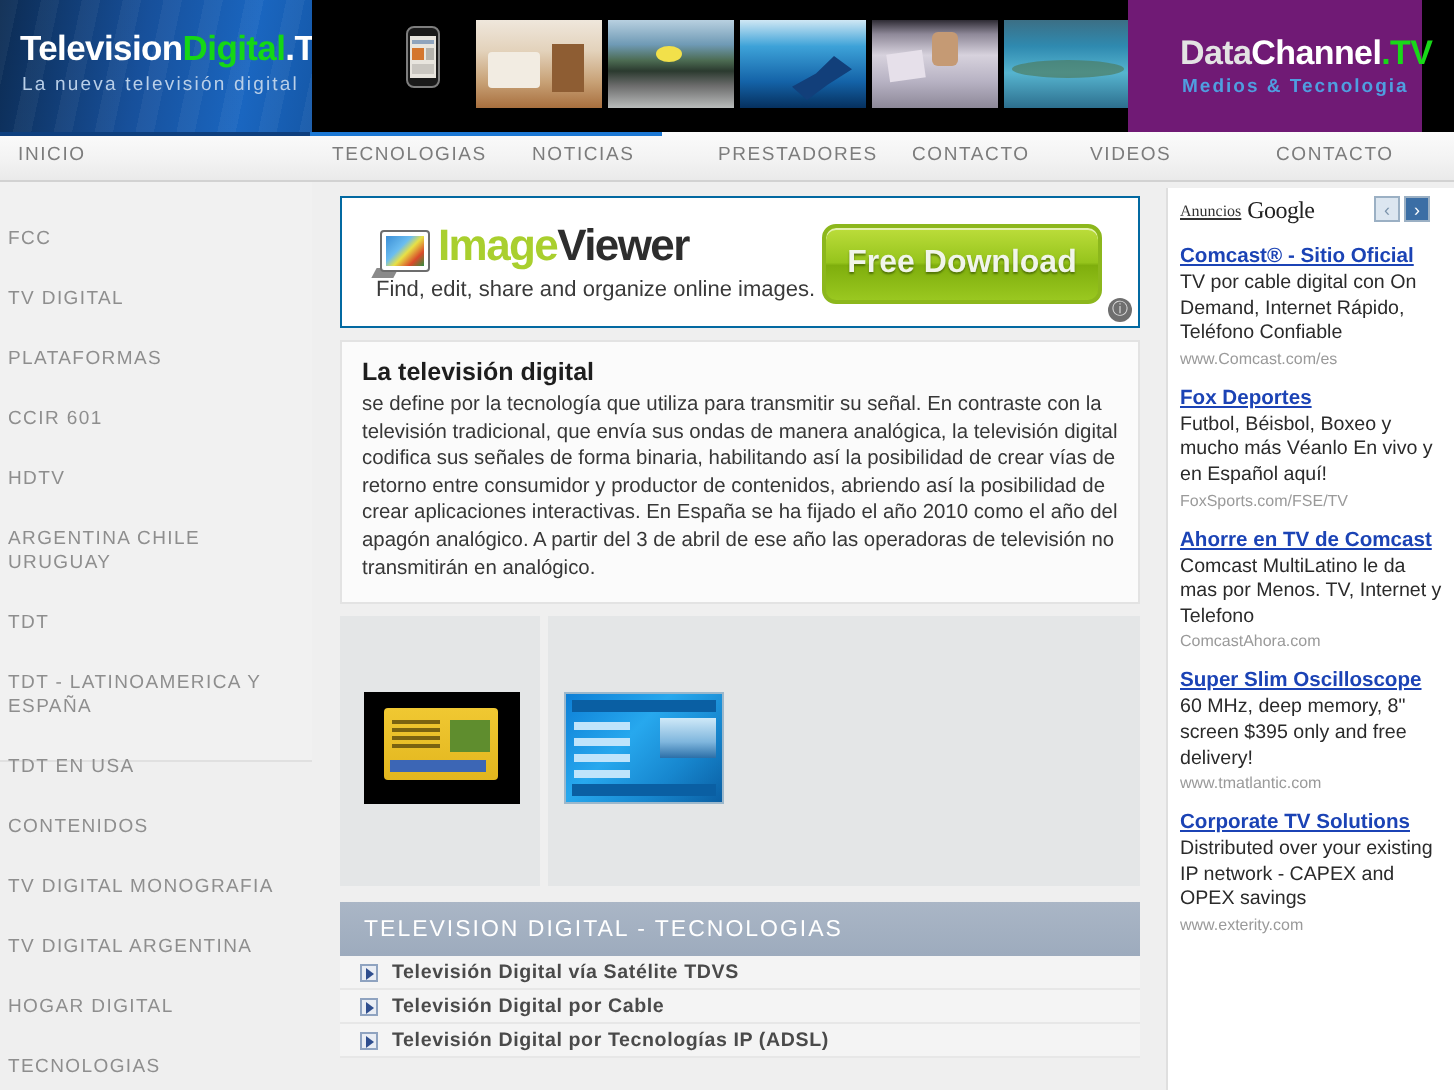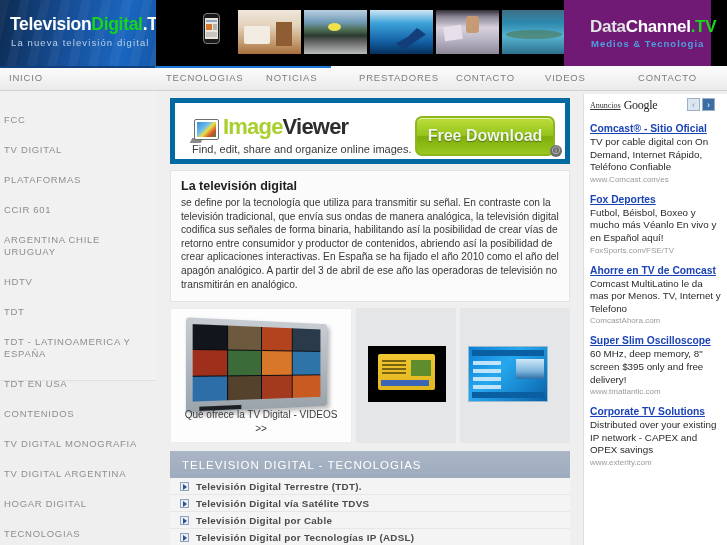--- a/index.html
+++ b/index.html
@@ -88,21 +88,21 @@
   }
   .side-item {
     font-size:9.5px; letter-spacing:0.7px; color:#8e8e8e; padding:3px 5px 3px 4px;
     line-height:12px; cursor:pointer; white-space:normal;margin-top:12px;
   }
 
   .content { position:absolute; left:170px; top:7px; width:400px; }
 
   .ad-banner {
     position:relative; width:400px; height:66px; background:#fff;
-    border:5px solid #0369a1; overflow:hidden;
+    border:1px solid #0369a1; overflow:hidden;
   }
   .iv-icon { position:absolute; left:16px; top:14px; width:30px; height:26px; }
   .iv-icon .frame { position:absolute; left:3px; top:2px; width:25px; height:21px; background:#fff; border:1.5px solid #6d6d6d; border-radius:2px; }
   .iv-icon .pic { position:absolute; left:6px; top:5px; width:19px; height:15px;
     background: linear-gradient(135deg,#3b8ed6 0%,#6bbdf0 38%,#e8e145 55%,#d94a2a 78%,#2f8f3f 100%); }
   .iv-icon .stand { position:absolute; left:0px; top:21px; width:11px; height:5px; background:#8a8a8a; transform: skewX(-28deg); }
   .iv-word { position:absolute; left:48px; top:11px; font-size:22px; font-weight:bold; letter-spacing:-0.8px; white-space:nowrap; }
   .iv-word .im { color:#a9cf2e; }
   .iv-word .vi { color:#2d2d2d; }
   .iv-tag { position:absolute; left:17px; top:40px; font-size:11px; color:#3a3a3a; white-space:nowrap; }
@@ -246,22 +246,22 @@
 
 <div class="page">
 
   <div class="bottom-fill"></div>
 
   <div class="sidebar">
     <div class="side-item">FCC</div>
     <div class="side-item">TV DIGITAL</div>
     <div class="side-item">PLATAFORMAS</div>
     <div class="side-item">CCIR 601</div>
+    <div class="side-item">HDTV</div>
     <div class="side-item">ARGENTINA CHILE URUGUAY</div>
-    <div class="side-item">HDTV</div>
     <div class="side-item">TDT</div>
     <div class="side-item">TDT - LATINOAMERICA Y ESPAÑA</div>
     <div class="side-item">TDT EN USA</div>
     <div class="side-item">CONTENIDOS</div>
     <div class="side-item">TV DIGITAL MONOGRAFIA</div>
     <div class="side-item">TV DIGITAL ARGENTINA</div>
     <div class="side-item">HOGAR DIGITAL</div>
     <div class="side-item">TECNOLOGIAS</div>
     <div class="side-item">INFORMACION</div>
   </div>
@@ -281,43 +281,20 @@
       </div>
       <div class="dl-info">ⓘ</div>
     </div>
 
     <div class="article">
       <h2>La televisión digital</h2>
       <p>se define por la tecnología que utiliza para transmitir su señal. En contraste con la televisión tradicional, que envía sus ondas de manera analógica, la televisión digital codifica sus señales de forma binaria, habilitando así la posibilidad de crear vías de retorno entre consumidor y productor de contenidos, abriendo así la posibilidad de crear aplicaciones interactivas. En España se ha fijado el año 2010 como el año del apagón analógico. A partir del 3 de abril de ese año las operadoras de televisión no transmitirán en analógico.</p>
     </div>
 
     <div class="gallery">
-      <div class="gal-cell main">
-        <div class="tvset">
-          <div class="screen">
-            <i style="background:#12161c"></i>
-            <i style="background:#6d5a3e"></i>
-            <i style="background:#b3431f"></i>
-            <i style="background:#2b3a4a"></i>
-            <i style="background:#9d2f1b"></i>
-            <i style="background:#3c6b3a"></i>
-            <i style="background:#d8762a"></i>
-            <i style="background:#2f74a8"></i>
-            <i style="background:#2d6ea8"></i>
-            <i style="background:#54422c"></i>
-            <i style="background:#a33a1d"></i>
-            <i style="background:#c85a22"></i>
-          </div>
-          <div class="base"></div>
-        </div>
-        <div class="gal-cap">
-          <div>Qué ofrece la TV Digital - VIDEOS</div>
-          <div>&gt;&gt;</div>
-        </div>
-      </div>
 
       <div class="gal-cell sec">
         <div class="mini-black">
           <div class="panel">
             <div class="l"></div>
             <div class="g"></div>
             <div class="b"></div>
           </div>
         </div>
       </div>
@@ -335,24 +312,20 @@
       </div>
     </div>
 
     <div class="sect-head">
       <span>TELEVISION DIGITAL - TECNOLOGIAS</span>
     </div>
 
     <div class="tech-list">
       <div class="tech-row">
         <span class="arrow"></span>
-        <span class="txt">Televisión Digital Terrestre (TDT).</span>
-      </div>
-      <div class="tech-row">
-        <span class="arrow"></span>
         <span class="txt">Televisión Digital vía Satélite TDVS</span>
       </div>
       <div class="tech-row">
         <span class="arrow"></span>
         <span class="txt">Televisión Digital por Cable</span>
       </div>
       <div class="tech-row">
         <span class="arrow"></span>
         <span class="txt">Televisión Digital por Tecnologías IP (ADSL)</span>
       </div>

